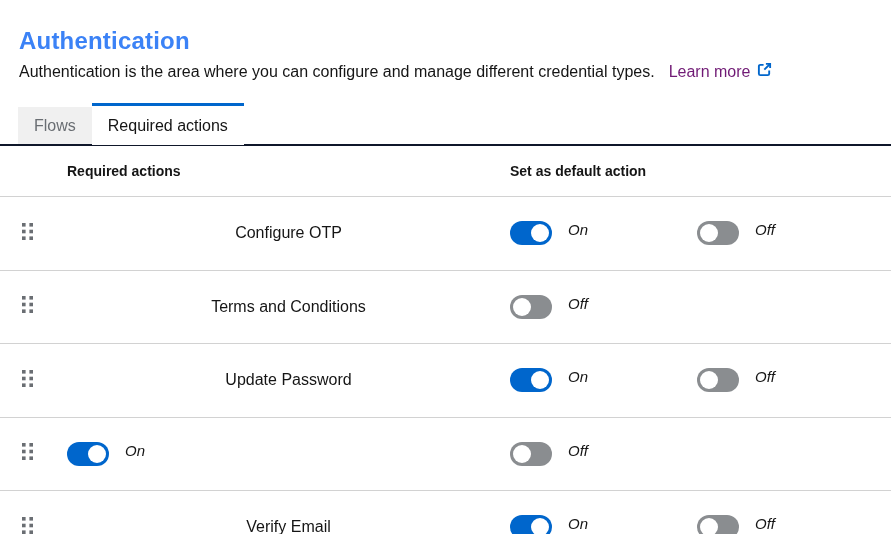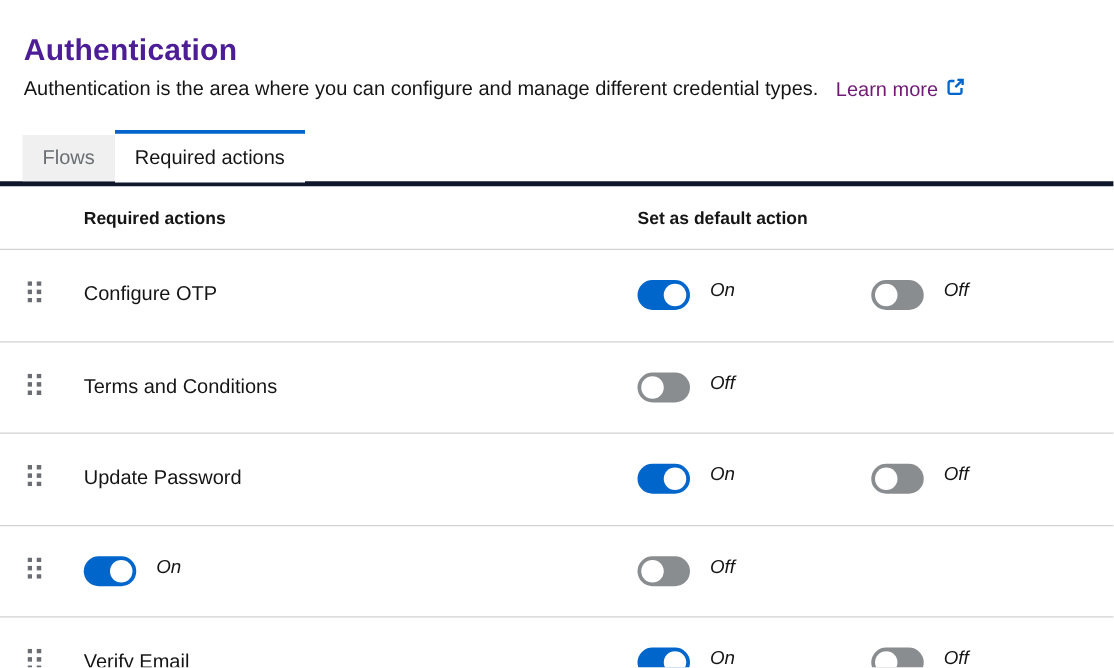--- a/index.html
+++ b/index.html
@@ -13,21 +13,21 @@
     overflow: hidden;
     background: #fff;
   }
 
   
   .header { padding: 26px 0 0 19px; }
   .page-title {
     font-size: 24px;
     font-weight: 600;
     letter-spacing: 0.2px;
-    color: #4c1d95;
+    color: #3b82f6;
     line-height: 30px;
   }
   .desc-line {
     margin-top: 6px;
     font-size: 16px;
     line-height: 20px;
     color: #151515;
     display: flex;
     align-items: flex-start;
   }
@@ -40,21 +40,21 @@
     cursor: pointer;
   }
   .ext-icon { margin-left: 6px; display: inline-block; }
 
   
   .tabs {
     margin-top: 21px;
     display: flex;
     align-items: flex-end;
     padding-left: 18px;
-    border-bottom: 4px solid #0f172a;
+    border-bottom: 2px solid #0f172a;
     width: 100%;
   }
   .tab {
     height: 37px;
     padding: 0 16px;
     display: flex;
     align-items: center;
     font-size: 16px;
     background: #f0f0f0;
     color: #6a6e73;
@@ -82,21 +82,21 @@
     font-size: 14px;
     font-weight: 700;
     color: #151515;
   }
   .trow {
     height: 73.5px;
     border-bottom: 1px solid #d2d2d2;
     font-size: 16px;
   }
   .grip-cell { padding-left: 22px; cursor: grab; display: flex; align-items: center; }
-  .name-cell { color: #151515; }
+  .name-cell { color: #151515; text-align: center; }
 
   .switch-cell { display: flex; align-items: flex-start; font-style: italic; }
   .switch {
     position: relative;
     width: 42px;
     height: 24px;
     border-radius: 12px;
     cursor: pointer;
     flex: none;
   }

